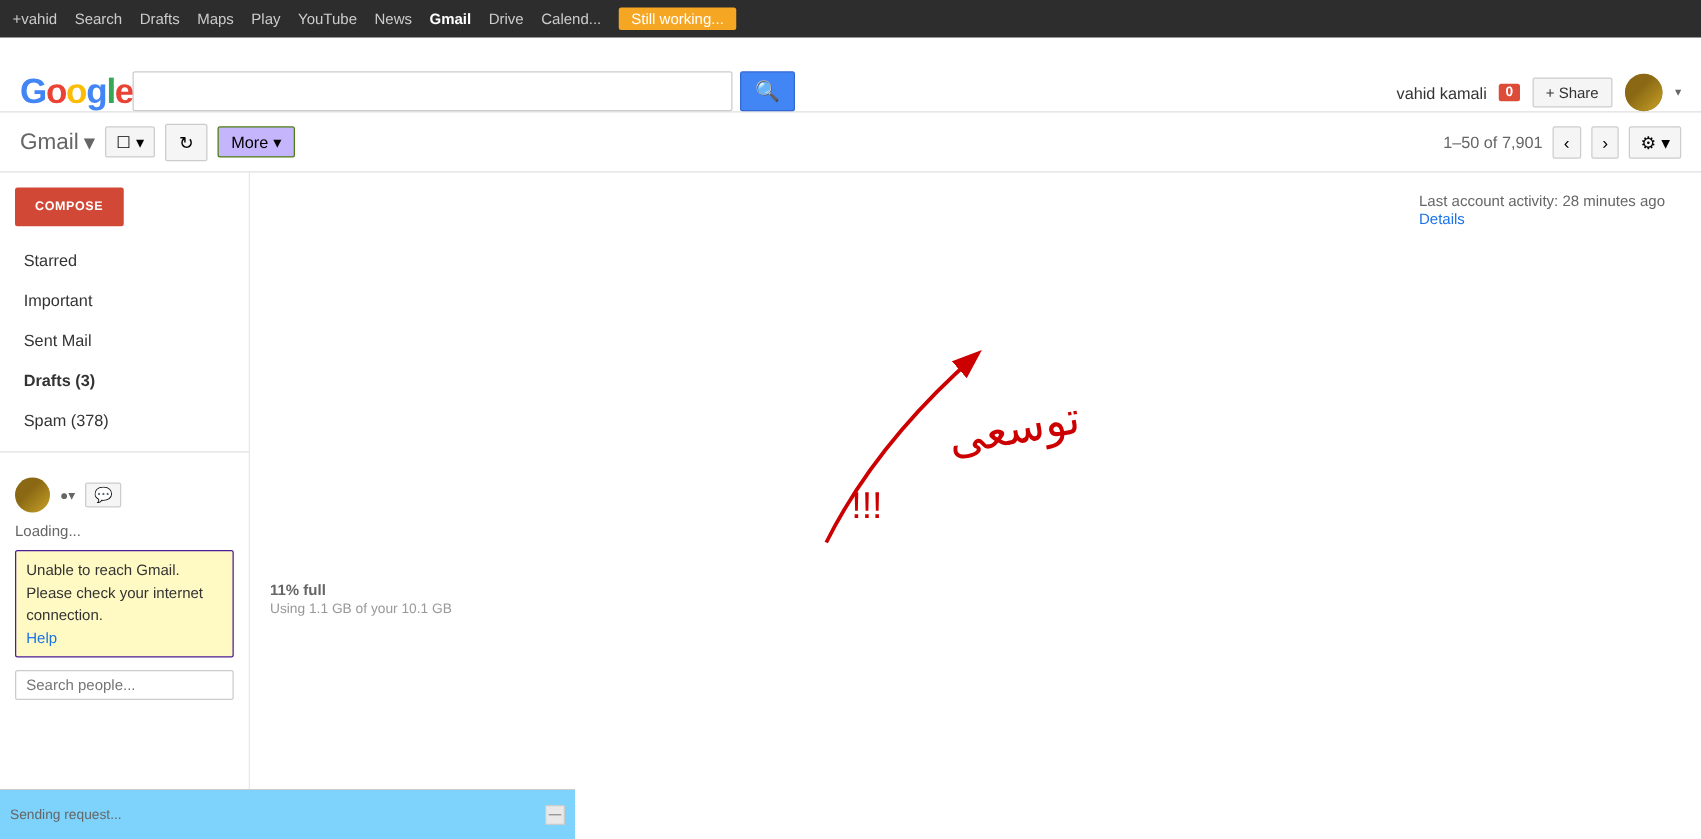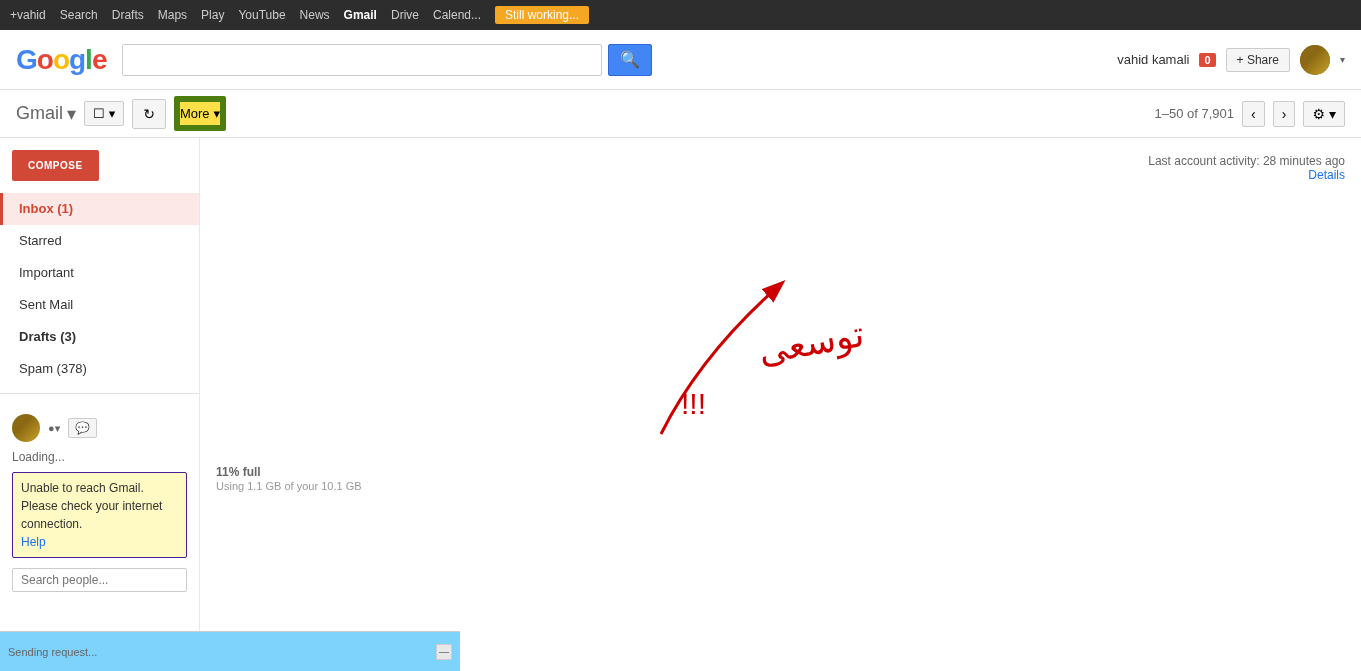--- a/index.html
+++ b/index.html
@@ -27,24 +27,23 @@
       padding: 2px 10px;
       border-radius: 2px;
       font-size: 12px;
       cursor: pointer;
     }
 
     
     #header {
       height: 60px;
       display: flex;
-      align-items: center;
+      align-items: flex-end;
       padding: 0 16px;
       border-bottom: 1px solid #e0e0e0;
-      gap: 16px;
     }
     #logo {
       font-size: 28px;
       font-weight: bold;
       letter-spacing: -1px;
     }
     #logo span.g { color: #4285f4; }
     #logo span.o1 { color: #ea4335; }
     #logo span.o2 { color: #fbbc05; }
     #logo span.g2 { color: #4285f4; }
@@ -144,24 +143,24 @@
     }
     .refresh-btn {
       border: 1px solid #ccc;
       background: #f5f5f5;
       border-radius: 2px;
       padding: 6px 10px;
       cursor: pointer;
       font-size: 14px;
     }
     .more-btn {
-      border: 6px solid #4d7c0f;
-      background: #fde047;
-      border-radius: 2px;
-      padding: 4px 0;
+      border: 1px solid #4d7c0f;
+      background: #c4b5fd;
+      border-radius: 2px;
+      padding: 4px 10px;
       cursor: pointer;
       font-size: 13px;
       display: flex; align-items: center; gap: 4px;
     }
     .pagination {
       margin-left: auto;
       display: flex;
       align-items: center;
       gap: 8px;
       font-size: 13px;
@@ -328,23 +327,23 @@
       text-align: center;
       font-size: 12px;
       color: #666;
       margin-top: 20px;
     }
     #center-footer a { color: #1a73e8; text-decoration: none; }
 
     
     #last-activity {
       position: absolute;
-      right: 16px;
+      right: 29px;
       top: 16px;
-      text-align: right;
+      text-align: left;
       font-size: 12px;
       color: #666;
     }
     #last-activity a { color: #1a73e8; text-decoration: none; font-size: 12px; }
   </style>
 </head>
 <body>
 
 <div id="top-nav">
   <span class="top-nav-item">+vahid</span>
@@ -402,21 +401,20 @@
       <span>▾</span>
     </button>
   </div>
 </div>
 
 <div id="main">
 
   <div id="sidebar">
     <button class="compose-btn">COMPOSE</button>
 
-    <div class="sidebar-item active">Inbox (1)</div>
     <div class="sidebar-item">Starred</div>
     <div class="sidebar-item">Important</div>
     <div class="sidebar-item">Sent Mail</div>
     <div class="sidebar-item" style="font-weight:bold;">Drafts (3)</div>
     <div class="sidebar-item">Spam (378)</div>
 
     <hr class="sidebar-divider">
 
     <div id="chat-area">
       <div class="chat-user-row">

